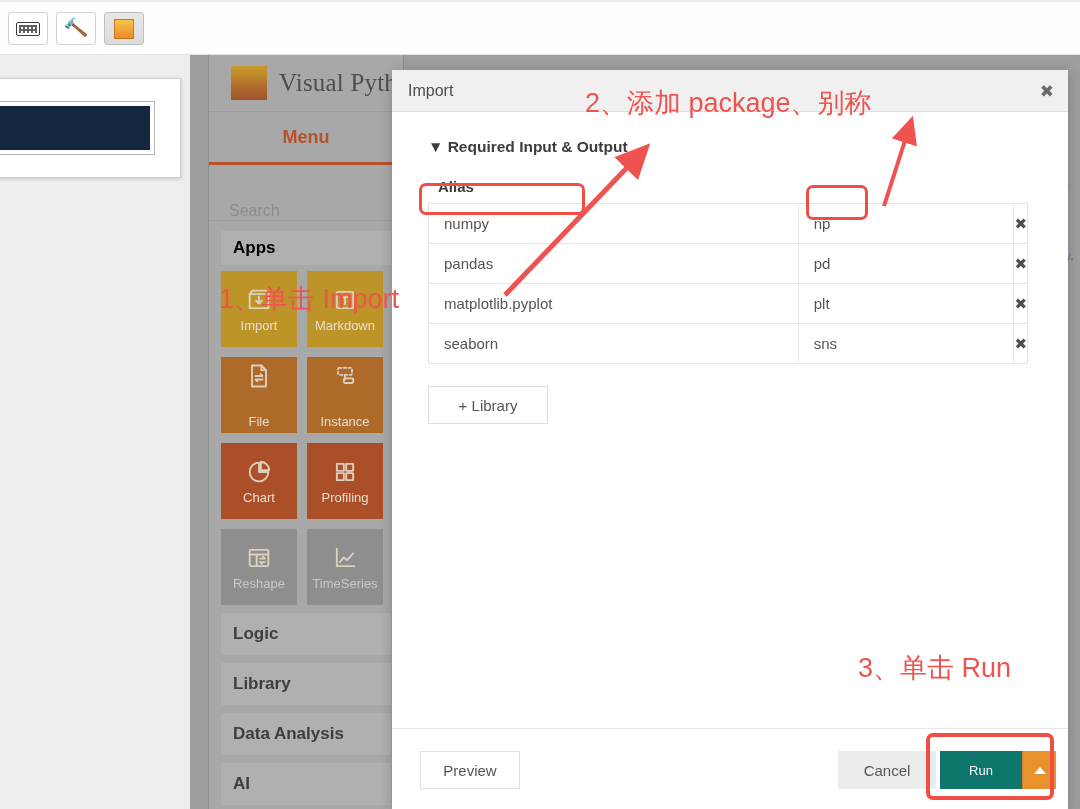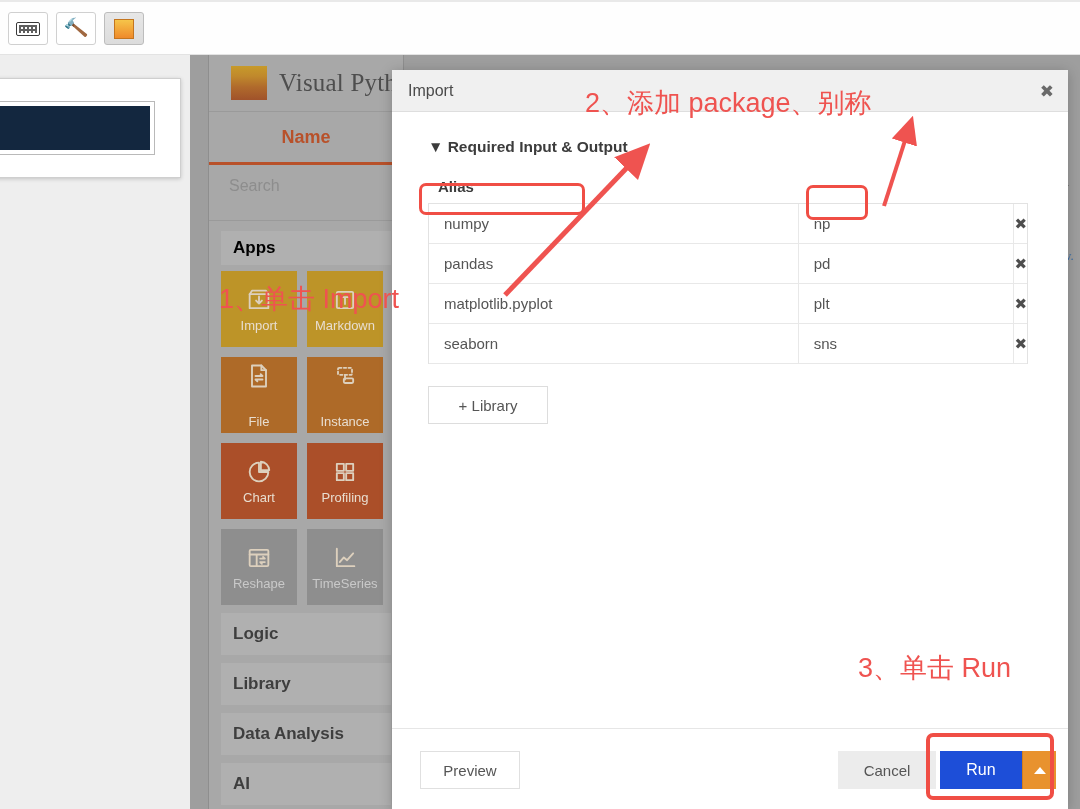--- a/index.html
+++ b/index.html
@@ -70,21 +70,21 @@
   .vp-logo { width: 36px; height: 34px;
     background: linear-gradient(#c79a2a 0%, #c0892c 30%, #b06a2c 62%, #a0522a 100%); }
   .vp-title { font-family:"Liberation Serif","DejaVu Serif",serif; font-size: 25px; color: #4e4e4e;
               letter-spacing:.2px; white-space:nowrap; }
   .vp-menu {
     height: 53px; display:flex; align-items:center; justify-content:center;
     color: #b8512a; font-weight: bold; font-size: 18px;
     border-bottom: 3px solid #b8512a;
   }
   .vp-search {
-    height: 56px; display:flex; align-items:flex-start; padding: 12px 20px;
+    height: 56px; display:flex; align-items:flex-end; padding: 0 20px;
     border-bottom: 1px solid #9a9a9a;
   }
   .vp-search-input { color: #8d8d8d; font-size: 16px; }
 
   .vp-section-title {
     margin: 10px 12px 6px 12px; background:#b0b0b0; padding: 7px 12px;
     font-weight: bold; font-size: 17px; color: #000000;
   }
   .vp-grid { display:grid; grid-template-columns: repeat(2, 76px); gap: 10px; padding: 0 12px; }
   .vp-tile {
@@ -144,21 +144,21 @@
     border: 1px solid #e0e0e0; background:#fff; display:flex; align-items:center;
     justify-content:center; font-size:15px; color:#555;
   }
   .btn-cancel {
     position:absolute; right: 132px; top: 22px; width: 98px; height: 38px;
     background:#ececec; display:flex; align-items:center; justify-content:center;
     font-size:15px; color:#555;
   }
   .run-group { position:absolute; right: 12px; top: 22px; display:flex; height: 38px; }
   .btn-run {
-    width: 82px; background:#1d4ed8; color:#fff; font-size:16px;
+    width: 82px; background:#0f766e; color:#fff; font-size:13px;
     display:flex; align-items:center; justify-content:center;
   }
   .btn-run-caret {
     width: 34px; background:#e8922e; border-left:1px solid #cf7d20; color:#fff;
     display:flex; align-items:center; justify-content:center;
   }
   .caret-up { width:0; height:0; border-left:6px solid transparent; border-right:6px solid transparent;
               border-bottom:7px solid #ffffff; }
 
   
@@ -207,21 +207,21 @@
   </div>
 
   <div class="vp-panel">
 
     <div class="vp-header">
       <div class="vp-logo"></div>
       <div class="vp-title">Visual Pyth</div>
     </div>
 
     <div class="vp-menu">
-      <span>Name</span>
+      <span>Menu</span>
     </div>
 
     <div class="vp-search">
       <span class="vp-search-input">Search</span>
     </div>
 
     <div class="vp-section-title">Apps</div>
 
     <div class="vp-grid" id="apps-grid">
         <div class="vp-tile c1">

